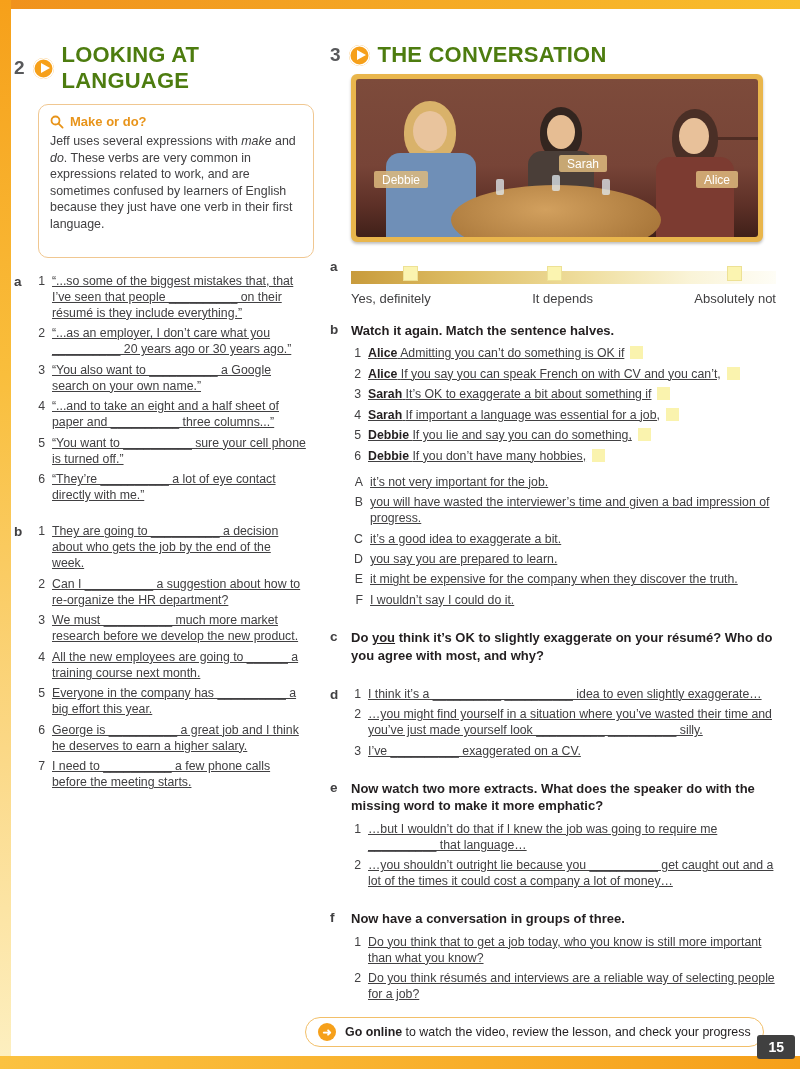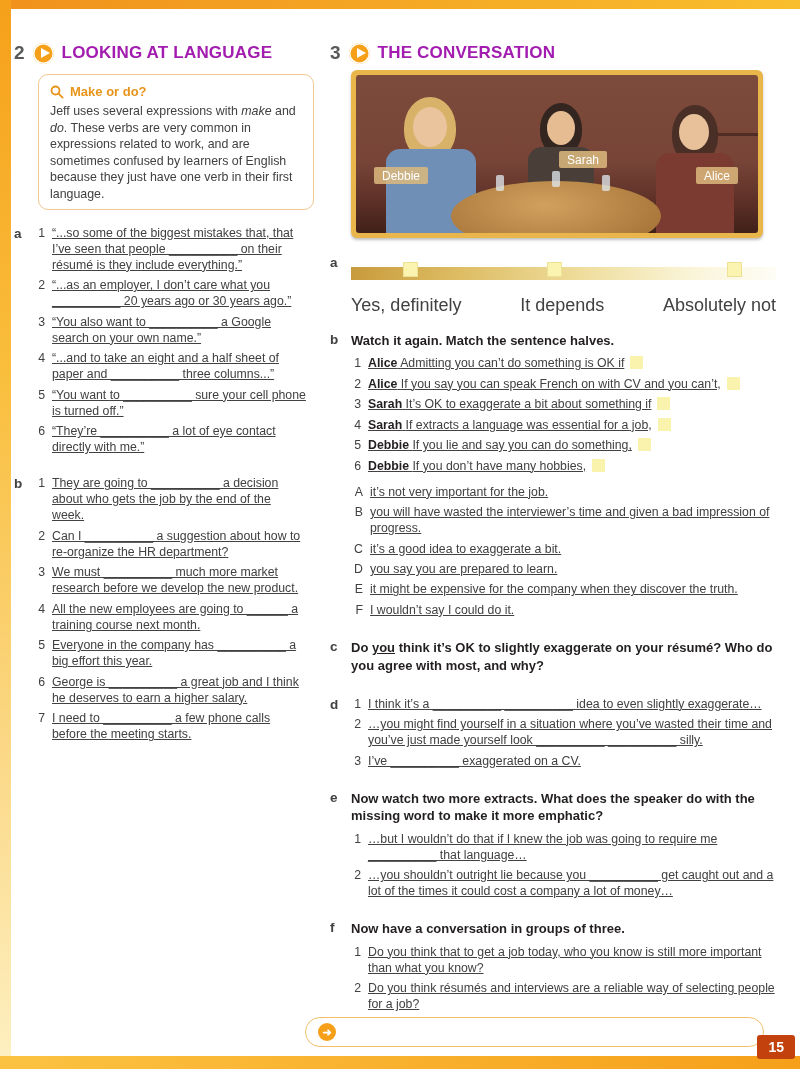--- a/index.html
+++ b/index.html
@@ -16,23 +16,23 @@
     background:linear-gradient(to right,#FBC241,#F6A01A);}
 
   .col-left{position:absolute;left:14px;top:42px;width:292px;}
   .col-right{position:absolute;left:330px;top:42px;width:446px;}
 
   .sec-header{display:flex;align-items:center;gap:8px;margin-bottom:6px;}
   .sec-num{font-size:19px;font-weight:bold;color:#58595B;}
   .play{width:21px;height:21px;border-radius:50%;background:#F6A01A;position:relative;flex:none;box-shadow:0 0 0 1.5px #fff inset;}
   .play::after{content:"";position:absolute;left:8px;top:5px;
     border-left:9px solid #fff;border-top:5.5px solid transparent;border-bottom:5.5px solid transparent;}
-  .sec-title{font-size:17px;font-weight:bold;color:#a21caf;letter-spacing:.2px;}
-
-  .infobox{margin:10px 0 4px 24px;border:1.5px solid #F0C791;border-radius:10px;padding:9px 11px 6px 11px;width:252px;}
+  .sec-title{font-size:22px;font-weight:bold;color:#4d7c0f;letter-spacing:.2px;}
+
+  .infobox{margin:10px 0 4px 24px;border:1.5px solid #F0C791;border-radius:10px;padding:9px 11px 24px 11px;width:252px;}
   .infobox-title{display:flex;align-items:center;gap:6px;color:#E8941A;font-weight:bold;font-size:13px;margin-bottom:4px;}
   .mag{flex:none;}
   .infobox-body{font-size:12.4px;line-height:1.34;color:#414042;}
 
   .ex{display:flex;gap:11px;margin-top:16px;}
   .ex-letter{font-weight:bold;font-size:13.5px;width:10px;flex:none;color:#414042;}
   .ex-body{flex:1;min-width:0;}
   .instr{font-weight:bold;font-size:13px;color:#231f20;line-height:1.32;margin:0 0 7px 0;}
   .num-list{font-size:12.3px;line-height:1.3;color:#414042;}
   .num-item{display:flex;gap:7px;margin-bottom:4.5px;}
@@ -55,28 +55,28 @@
   .glass{position:absolute;width:8px;height:16px;background:rgba(225,235,240,.75);border-radius:2px;}
   .name-chip{position:absolute;background:rgba(221,186,126,.85);color:#fff;font-size:12px;
     padding:1.5px 8px;border-radius:2px;}
   .shelfline{position:absolute;right:0;top:58px;width:70px;height:3px;background:rgba(40,20,15,.5);}
 
   
   .scale-wrap{position:relative;margin-top:12px;}
   .scale-bar{height:13px;background:linear-gradient(to right,#C89B3C 0%,#DDBC63 25%,#EFDE9E 55%,#FAF4D8 80%,#FEFDF6 100%);}
   .scale-sq{position:absolute;width:13px;height:13px;background:#FBF4B0;border:1px solid #EDE195;top:-5px;}
   .scale-sq.s1{left:52px;} .scale-sq.s2{left:196px;} .scale-sq.s3{left:376px;}
-  .scale-labels{display:flex;justify-content:space-between;font-size:18px;margin-top:15px;color:#414042;}
+  .scale-labels{display:flex;justify-content:space-between;font-size:13px;margin-top:7px;color:#414042;}
 
   
   .golink{position:absolute;left:305px;bottom:22px;width:433px;display:flex;align-items:center;gap:9px;
     border:1.5px solid #F2BF69;border-radius:16px;background:#fff;padding:5px 12px;font-size:12.4px;color:#231f20;}
   .go-icon{width:18px;height:18px;border-radius:50%;background:#F6A01A;color:#fff;flex:none;
     display:flex;align-items:center;justify-content:center;font-size:11px;font-weight:bold;}
-  .page-num{position:absolute;right:5px;bottom:10px;background:#c2410c;color:#fff;font-weight:bold;
+  .page-num{position:absolute;right:5px;bottom:10px;background:#404040;color:#fff;font-weight:bold;
     font-size:14px;padding:4px 11px;border-radius:3px;}
 </style>
 </head>
 <body>
 
 <div class="edge-top"></div>
 <div class="edge-left"></div>
 <div class="edge-bottom"></div>
 
 <div class="col-left">
@@ -233,21 +233,21 @@
         <div class="num-item">
             <span class="n">2</span>
             <span class="t"><span class="speaker">Alice</span> <span>If you say you can speak French on with CV and you can’t,</span><span class="ans-box"></span></span>
           </div>
         <div class="num-item">
             <span class="n">3</span>
             <span class="t"><span class="speaker">Sarah</span> <span>It’s OK to exaggerate a bit about something if</span><span class="ans-box"></span></span>
           </div>
         <div class="num-item">
             <span class="n">4</span>
-            <span class="t"><span class="speaker">Sarah</span> <span>If extracts a language was essential for a job,</span><span class="ans-box"></span></span>
+            <span class="t"><span class="speaker">Sarah</span> <span>If important a language was essential for a job,</span><span class="ans-box"></span></span>
           </div>
         <div class="num-item">
             <span class="n">5</span>
             <span class="t"><span class="speaker">Debbie</span> <span>If you lie and say you can do something,</span><span class="ans-box"></span></span>
           </div>
         <div class="num-item">
             <span class="n">6</span>
             <span class="t"><span class="speaker">Debbie</span> <span>If you don’t have many hobbies,</span><span class="ans-box"></span></span>
           </div>
       </div>
@@ -337,14 +337,15 @@
             <span class="n">2</span>
             <span class="t">Do you think résumés and interviews are a reliable way of selecting people for a job?</span>
           </div>
       </div>
     </div>
   </div>
 </div>
 
 <div class="golink">
   <span class="go-icon">➜</span>
+  <span><b>Go online</b> to watch the video, review the lesson, and check your progress</span>
 </div>
 <div class="page-num">15</div>
 
 </body></html>

